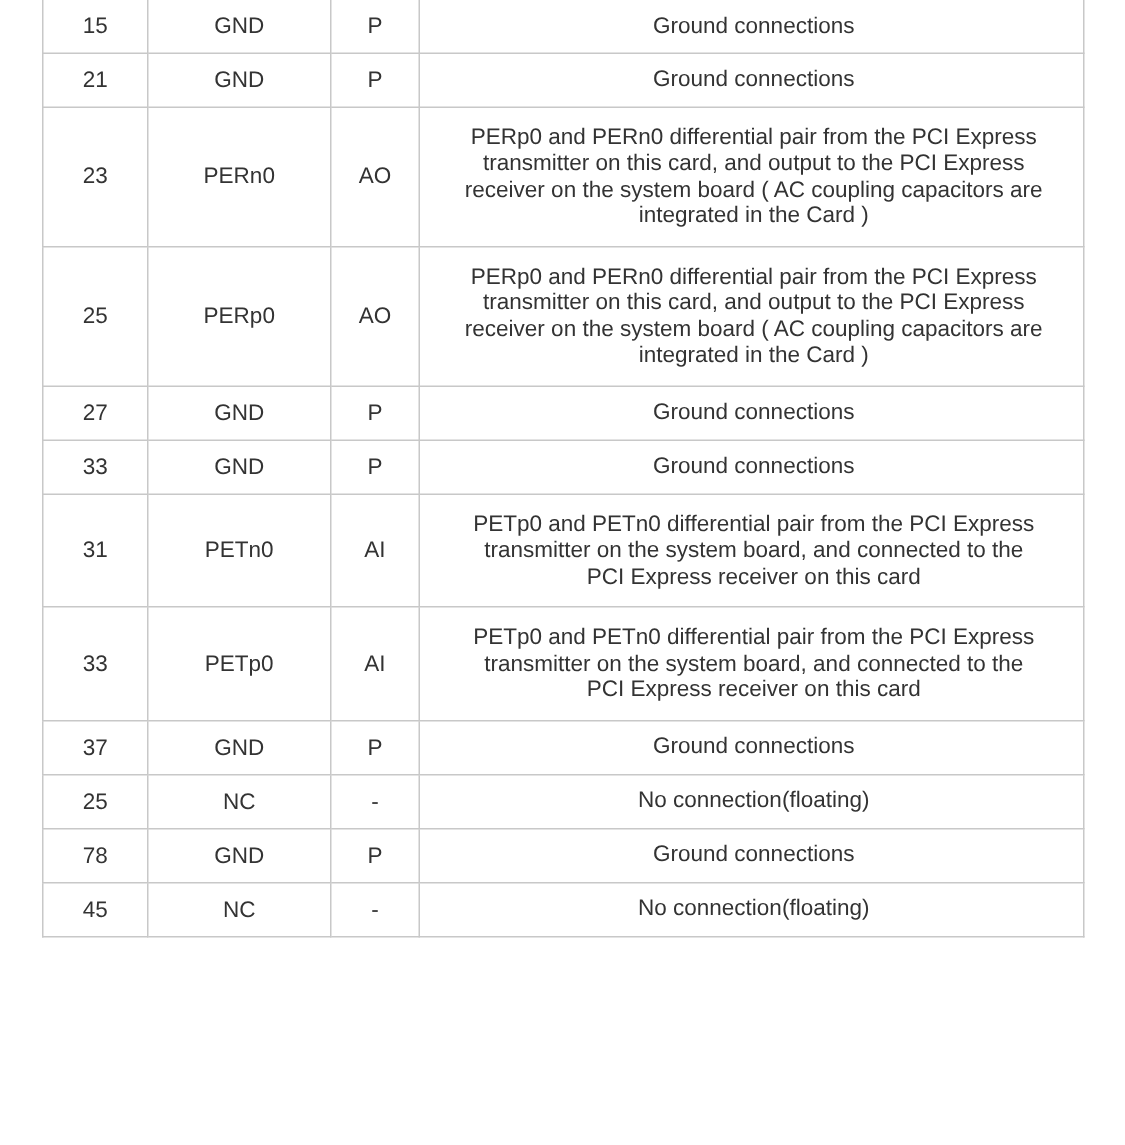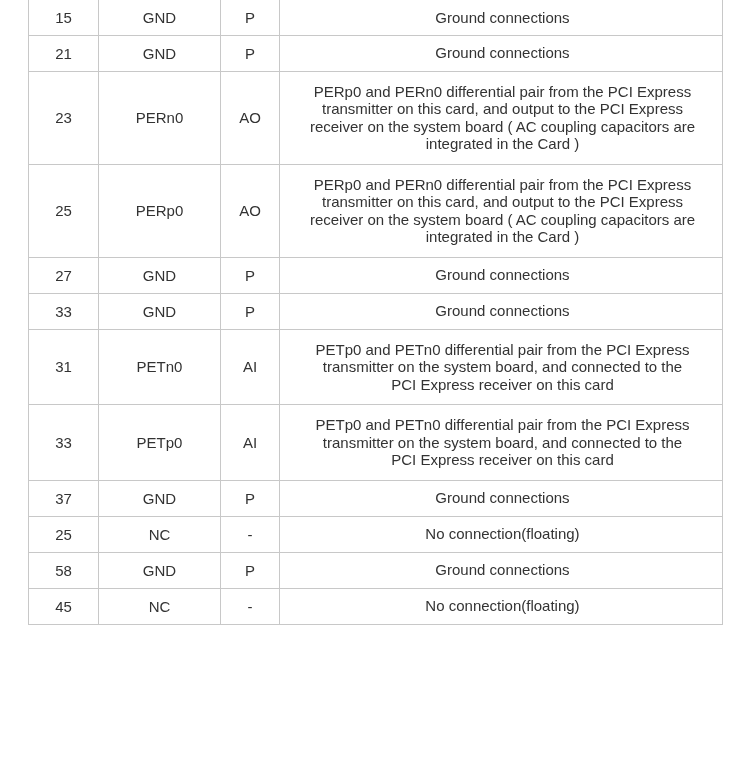--- a/index.html
+++ b/index.html
@@ -119,21 +119,21 @@
           <td class="col-type">P</td>
           <td class="col-description">Ground connections</td>
         </tr>
         <tr>
           <td class="col-pin">25</td>
           <td class="col-signal">NC</td>
           <td class="col-type">-</td>
           <td class="col-description">No connection(floating)</td>
         </tr>
         <tr>
-          <td class="col-pin">58</td>
+          <td class="col-pin">78</td>
           <td class="col-signal">GND</td>
           <td class="col-type">P</td>
           <td class="col-description">Ground connections</td>
         </tr>
         <tr>
           <td class="col-pin">45</td>
           <td class="col-signal">NC</td>
           <td class="col-type">-</td>
           <td class="col-description">No connection(floating)</td>
         </tr>

